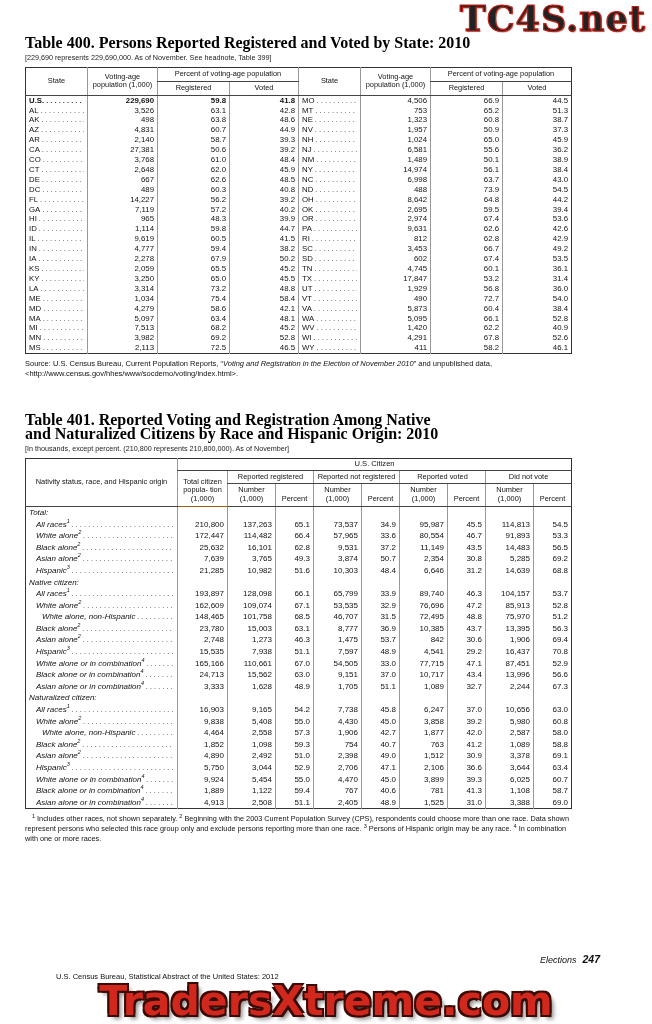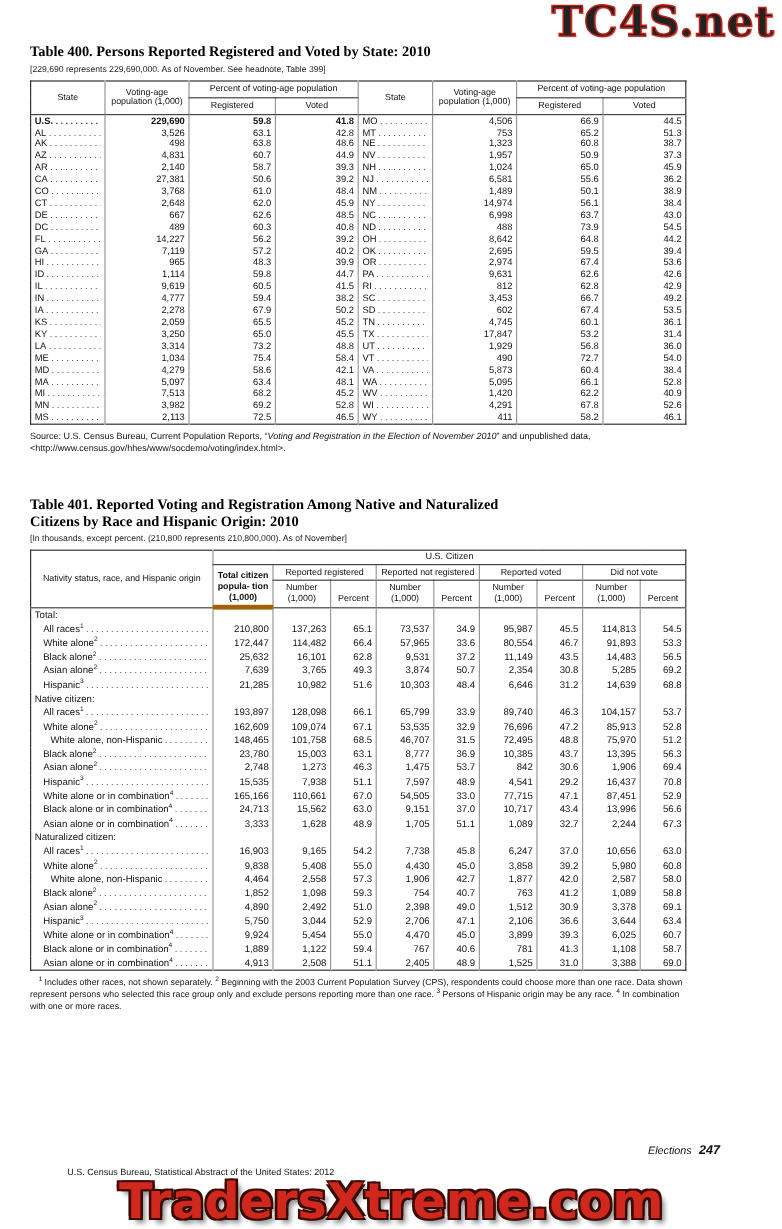--- a/index.html
+++ b/index.html
@@ -3,21 +3,21 @@
 <meta charset="utf-8">
 <style>
   html,body { margin:0; padding:0; }
   body {
     width:652px; height:1024px; position:relative; background:#ffffff;
     font-family:"Liberation Sans", sans-serif; color:#111; overflow:hidden;
   }
   .page { position:absolute; inset:0; padding:36px 50px 0 25px; box-sizing:border-box; }
 
   
-  .tbl-title { font-family:"Liberation Serif", serif; font-weight:bold; font-size:12px; line-height:14px; color:#000; }
+  .tbl-title { font-family:"Liberation Serif", serif; font-weight:bold; font-size:16px; line-height:14px; color:#000; }
   .t401-title { max-width:430px; margin-top:34px; }
   .headnote { font-size:7.2px; line-height:10px; margin:3px 0 4px 0; color:#222; }
   .source { font-size:7.5px; line-height:9.8px; margin-top:5px; color:#111; max-width:546px; }
 
   
   table { border-collapse:collapse; table-layout:fixed; }
   th { font-weight:normal; }
   sup { font-size:5.5px; vertical-align:super; line-height:0; }
   .num { text-align:right; padding:0 4px 0 1px; white-space:nowrap; }
   .bold { font-weight:bold; }
@@ -31,25 +31,25 @@
   .t400 th { border-left:1px solid #999; border-bottom:1px solid #444; font-size:7.4px; line-height:8.8px; text-align:center; vertical-align:middle; padding:2px 2px; }
   .t400 thead tr:first-child th:first-child { border-left:none; }
   .t400 td { border-left:1px solid #999; font-size:7.8px; line-height:9.9px; padding:0 3px; }
   .t400 tbody tr td:first-child { border-left:none; }
 
   
   .t401 { width:546px; border:1.4px solid #333; margin-top:1px; }
   .t401 th { border-left:1px solid #999; font-size:7.4px; line-height:8.8px; text-align:center; padding:2px 2px; }
   .t401 .stubh { border-left:none; border-bottom:1px solid #444; vertical-align:middle; }
   .t401 .grph { border-bottom:1px solid #444; font-size:7.6px; padding:1px; }
-  .t401 .toth { border-bottom:4px solid #a16207; vertical-align:bottom;font-weight:bold; }
+  .t401 .toth { border-bottom:1px solid #a16207; vertical-align:bottom; }
   .t401 .g2h  { border-bottom:1px solid #444; vertical-align:bottom; }
   .t401 .subh { border-bottom:1px solid #444; vertical-align:bottom; }
   .t401 td { border-left:1px solid #999; font-size:8px; line-height:11.6px; padding:0 3px; }
-  .t401 td.stub { border-left:none; }
+  .t401 td.stub { border-left:none;font-style:italic; }
   .ind1 { margin-left:7px; }
   .ind2 { margin-left:13px; }
   .sect { font-size:8px; }
 
   .footnotes { font-size:7.3px; line-height:9.6px; margin-top:5px; text-indent:7px; max-width:546px; color:#111; }
 
   
   .footer-right { position:absolute; right:52px; top:953px; font-size:9px;font-style:italic; }
   .footer-right .pg { font-weight:bold; font-size:10.5px; margin-left:6px; }
   .footer-left { position:absolute; left:56px; top:972px; font-size:7.5px; }

